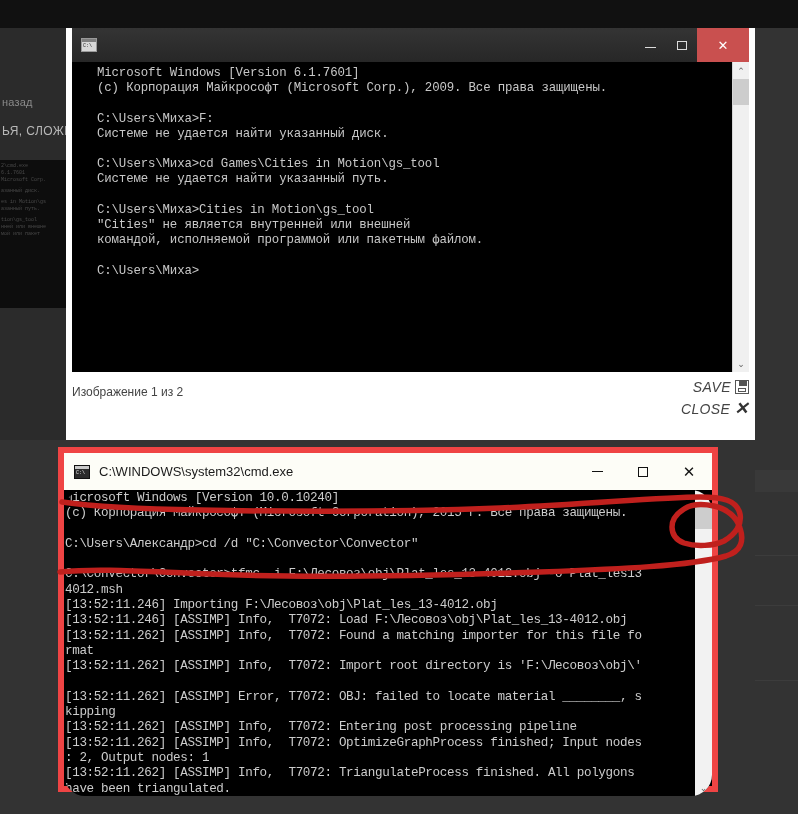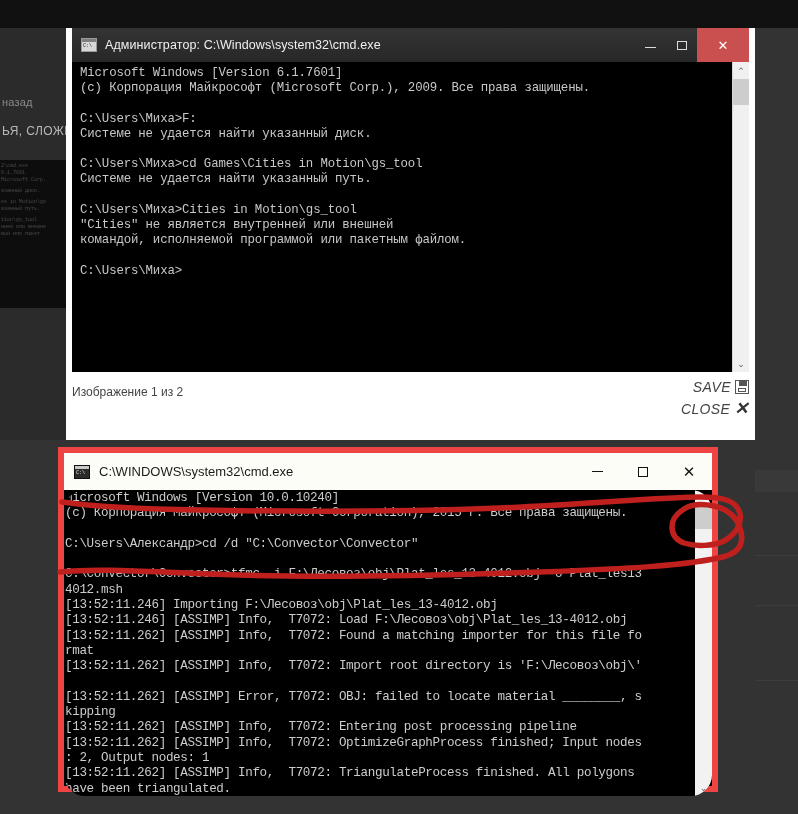--- a/index.html
+++ b/index.html
@@ -158,20 +158,21 @@
     font-size: 13px;
   }
   .w1-min-glyph { width: 11px; height: 1px; background: #dcdcdc; margin-top: 5px; }
   .w1-max-glyph { width: 10px; height: 9px; border: 1px solid #dcdcdc; box-sizing: border-box; }
 
   .win1-body {
     position: relative;
     height: 310px;
     background: #000000;
     overflow: hidden;
+    margin-left: 17px;
   }
   .console-text {
     font-family: "Liberation Mono", monospace;
     color: #c8c8c8;
     white-space: pre;
     font-size: 12.4px;
     line-height: 15.2px;
     padding: 4px 0 0 8px;
     letter-spacing: -0.15px;
   }
@@ -388,21 +389,20 @@
   <div class="bg-rowline" style="top:555px;"></div>
   <div class="bg-rowline" style="top:605px;"></div>
   <div class="bg-rowline" style="top:680px;"></div>
   <div class="bg-block" style="left:755px; top:786px; width:43px; height:28px; background:#333;"></div>
 
   <div class="lightbox"></div>
 
   <div class="win1">
     <div class="win1-title">
       <span class="win1-icon"></span>
-      <span class="win1-caption">Администратор: C:\Windows\system32\cmd.exe</span>
       <div class="win1-ctrls">
         <div class="w1btn min">
           <span class="w1-min-glyph"></span>
         </div>
         <div class="w1btn">
           <span class="w1-max-glyph"></span>
         </div>
         <div class="w1btn close">✕</div>
       </div>
     </div>

